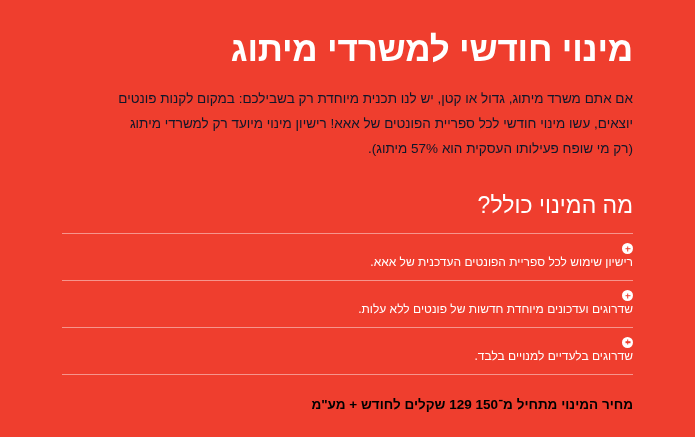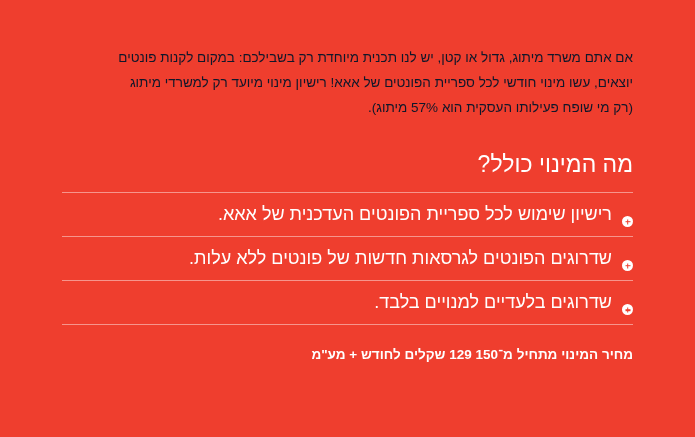--- a/index.html
+++ b/index.html
@@ -49,26 +49,26 @@
     font-weight: normal;
     color: #ffffff;
   }
   .feature-list {
     margin: 14px 0 0 0;
     padding: 0;
     list-style: none;
   }
   .feature-item {
     display: flex;
-    flex-direction: row;
-    align-items: flex-end;
+    flex-direction: column;
+    align-items: flex-start;
     justify-content: flex-start;
     border-top: 1px solid rgba(255,255,255,0.45);
     padding: 9px 0 9px 0;
-    font-size: 18px;
+    font-size: 12px;
     line-height: 1.4;
   }
   .feature-item:last-child {
     border-bottom: 1px solid rgba(255,255,255,0.45);
   }
   .bullet-icon {
     flex: 0 0 auto;
     width: 11px;
     height: 11px;
     border-radius: 50%;
@@ -99,45 +99,46 @@
   .feature-text {
     flex: 0 1 auto;
     text-align: right;
     color: #ffffff;
   }
   .price-line {
     margin: 22px 0 0 0;
     text-align: right;
     font-size: 13.5px;
     font-weight: bold;
-    color: #ffffff;
+    color: #000000;
   }
 </style>
 </head>
 <body>
 
 <div class="page">
 
+  <h1 class="headline">מינוי חודשי למשרדי מיתוג</h1>
 
   <p class="intro">
     <span class="line">אם אתם משרד מיתוג, גדול או קטן, יש לנו תכנית מיוחדת רק בשבילכם: במקום לקנות פונטים</span>
     <span class="line">יוצאים, עשו מינוי חודשי לכל ספריית הפונטים של אאא! רישיון מינוי מיועד רק למשרדי מיתוג</span>
     <span class="line">(רק מי שופח פעילותו העסקית הוא 57% מיתוג).</span>
   </p>
 
   <h2 class="subhead">מה המינוי כולל?</h2>
 
   <ul class="feature-list">
     <li class="feature-item">
       <span class="bullet-icon"></span>
       <span class="feature-text">רישיון שימוש לכל ספריית הפונטים העדכנית של אאא.</span>
     </li>
     <li class="feature-item">
       <span class="bullet-icon"></span>
-      <span class="feature-text">שדרוגים הפונטים לגרסאות חדשות של פונטים ללא עלות.</span>
+      <span class="feature-text">שדרוגים ועדכונים מיוחדת חדשות של פונטים ללא עלות.</span>
     </li>
     <li class="feature-item">
       <span class="bullet-icon"></span>
       <span class="feature-text">שדרוגים בלעדיים למנויים בלבד.</span>
     </li>
   </ul>
 
   <p class="price-line">מחיר המינוי מתחיל מ־150 129 שקלים לחודש + מע"מ</p>
 
 </div>

